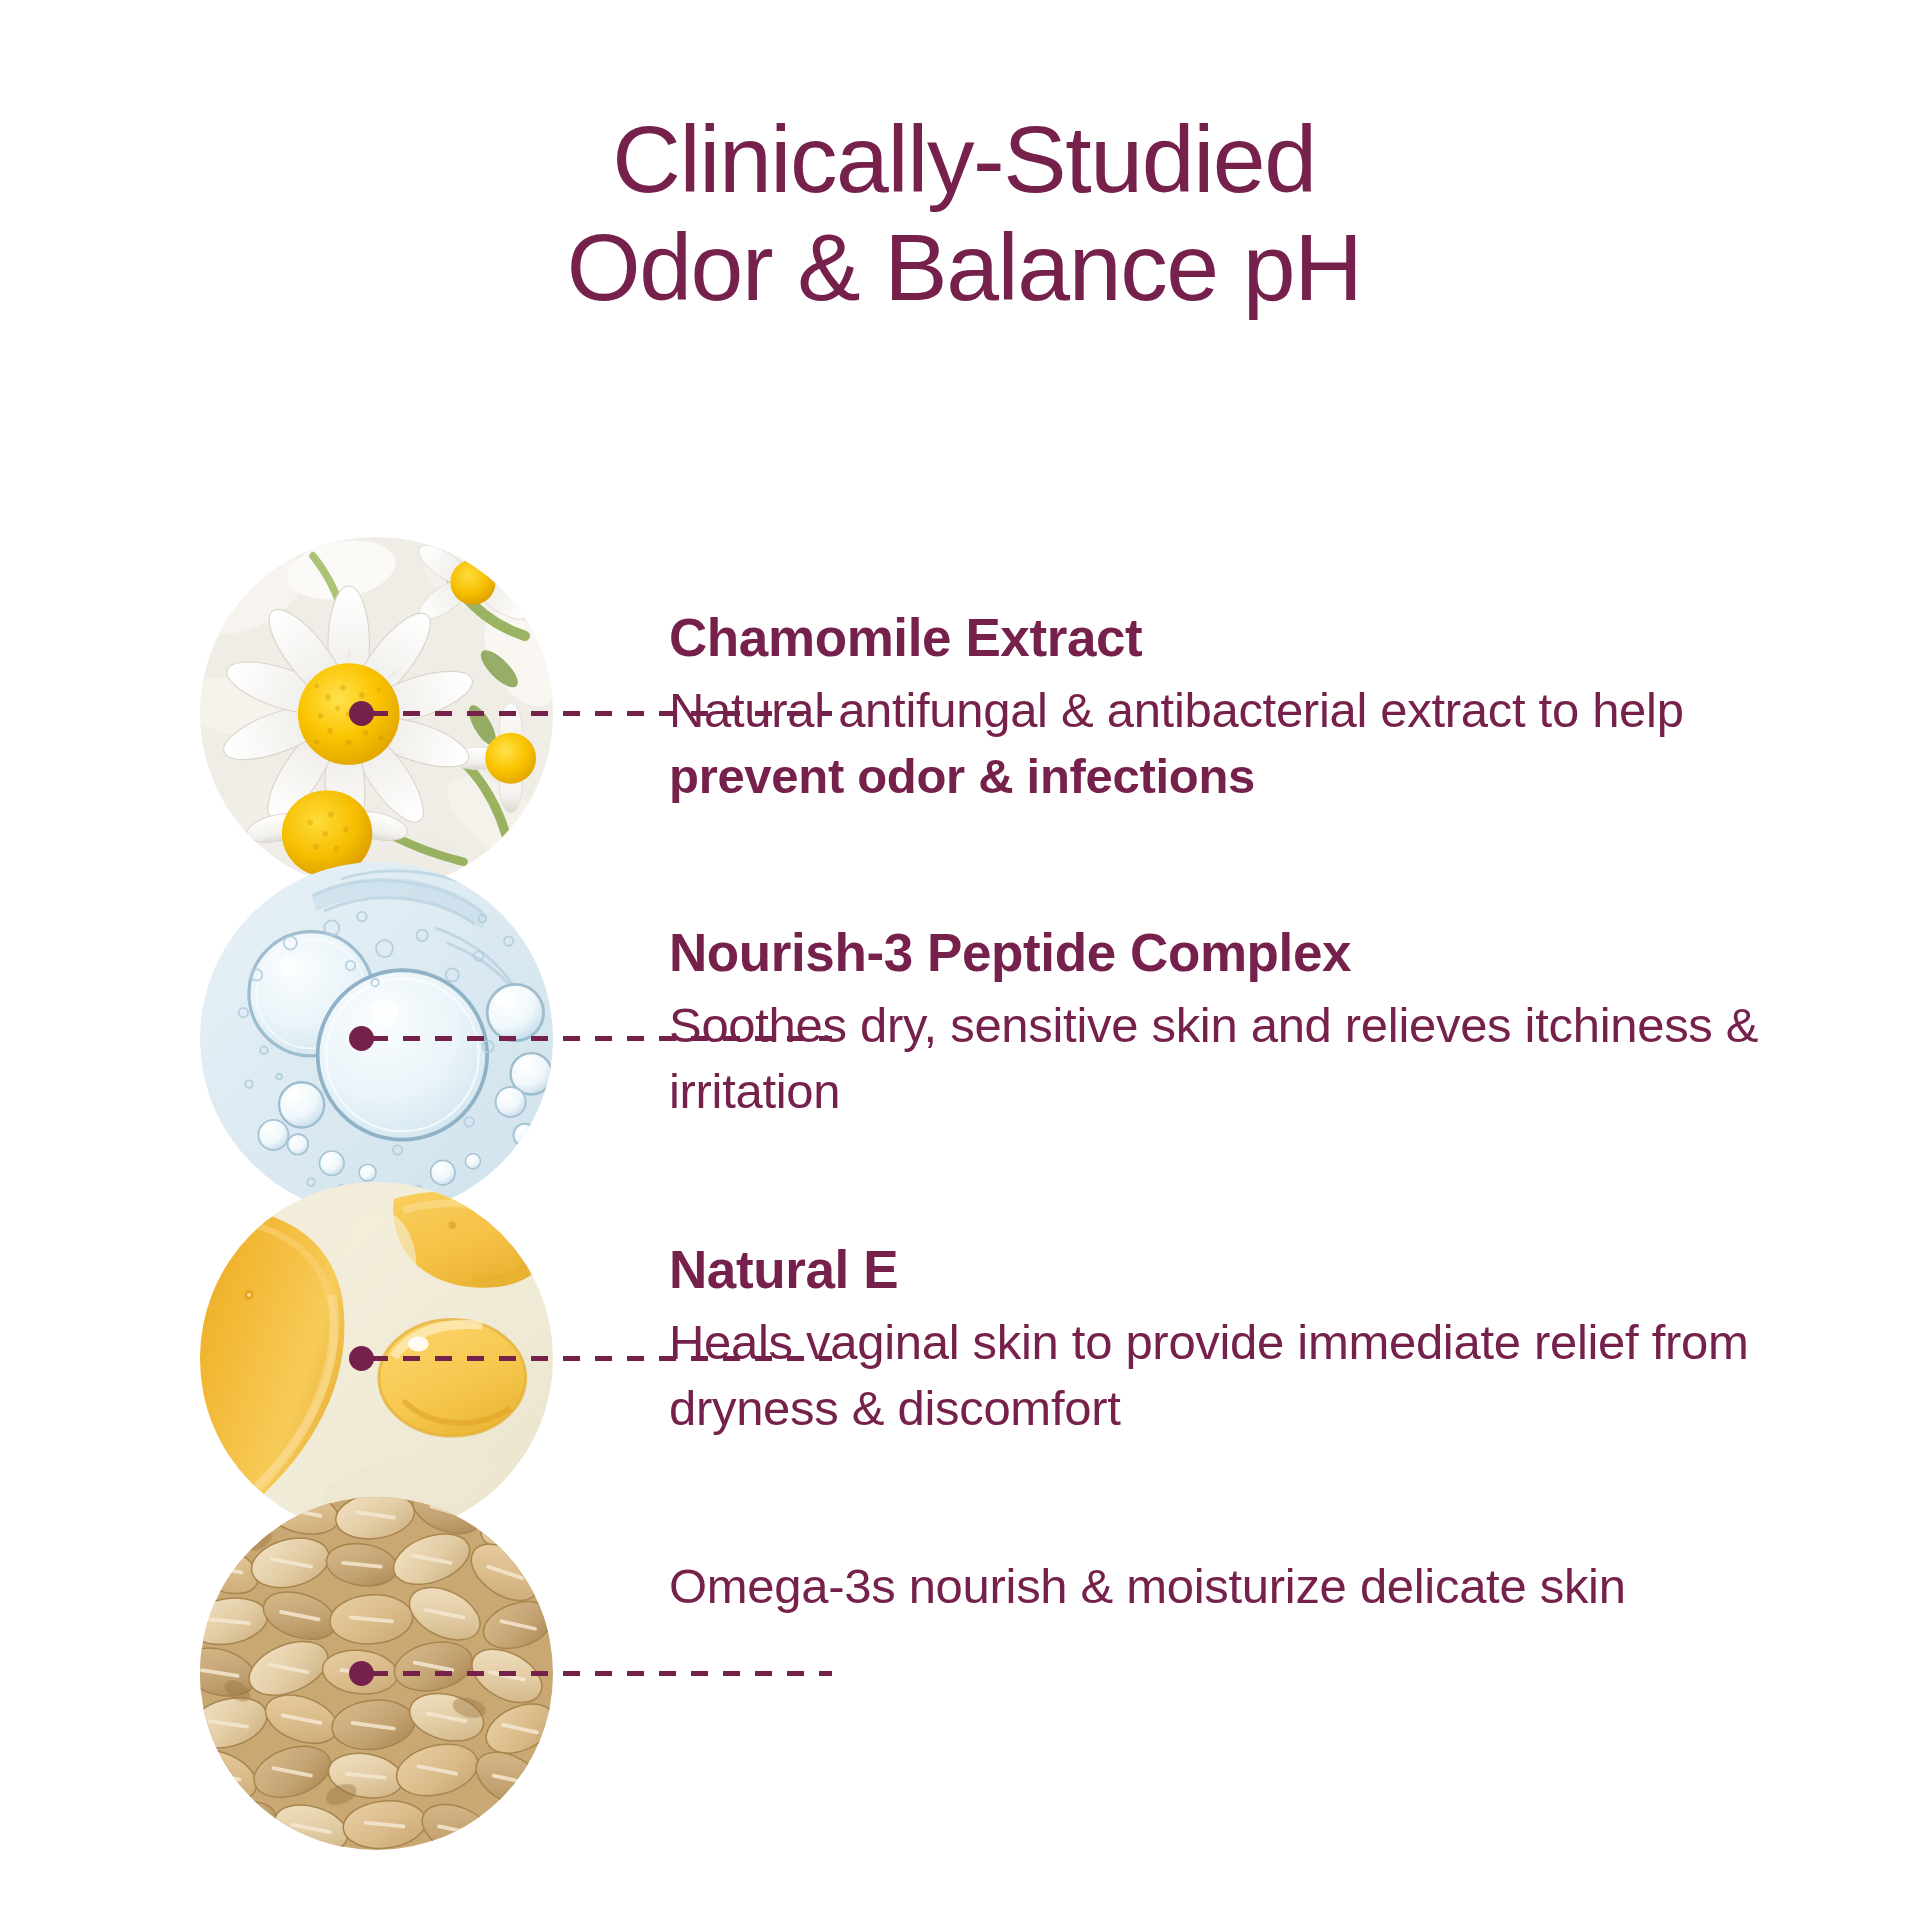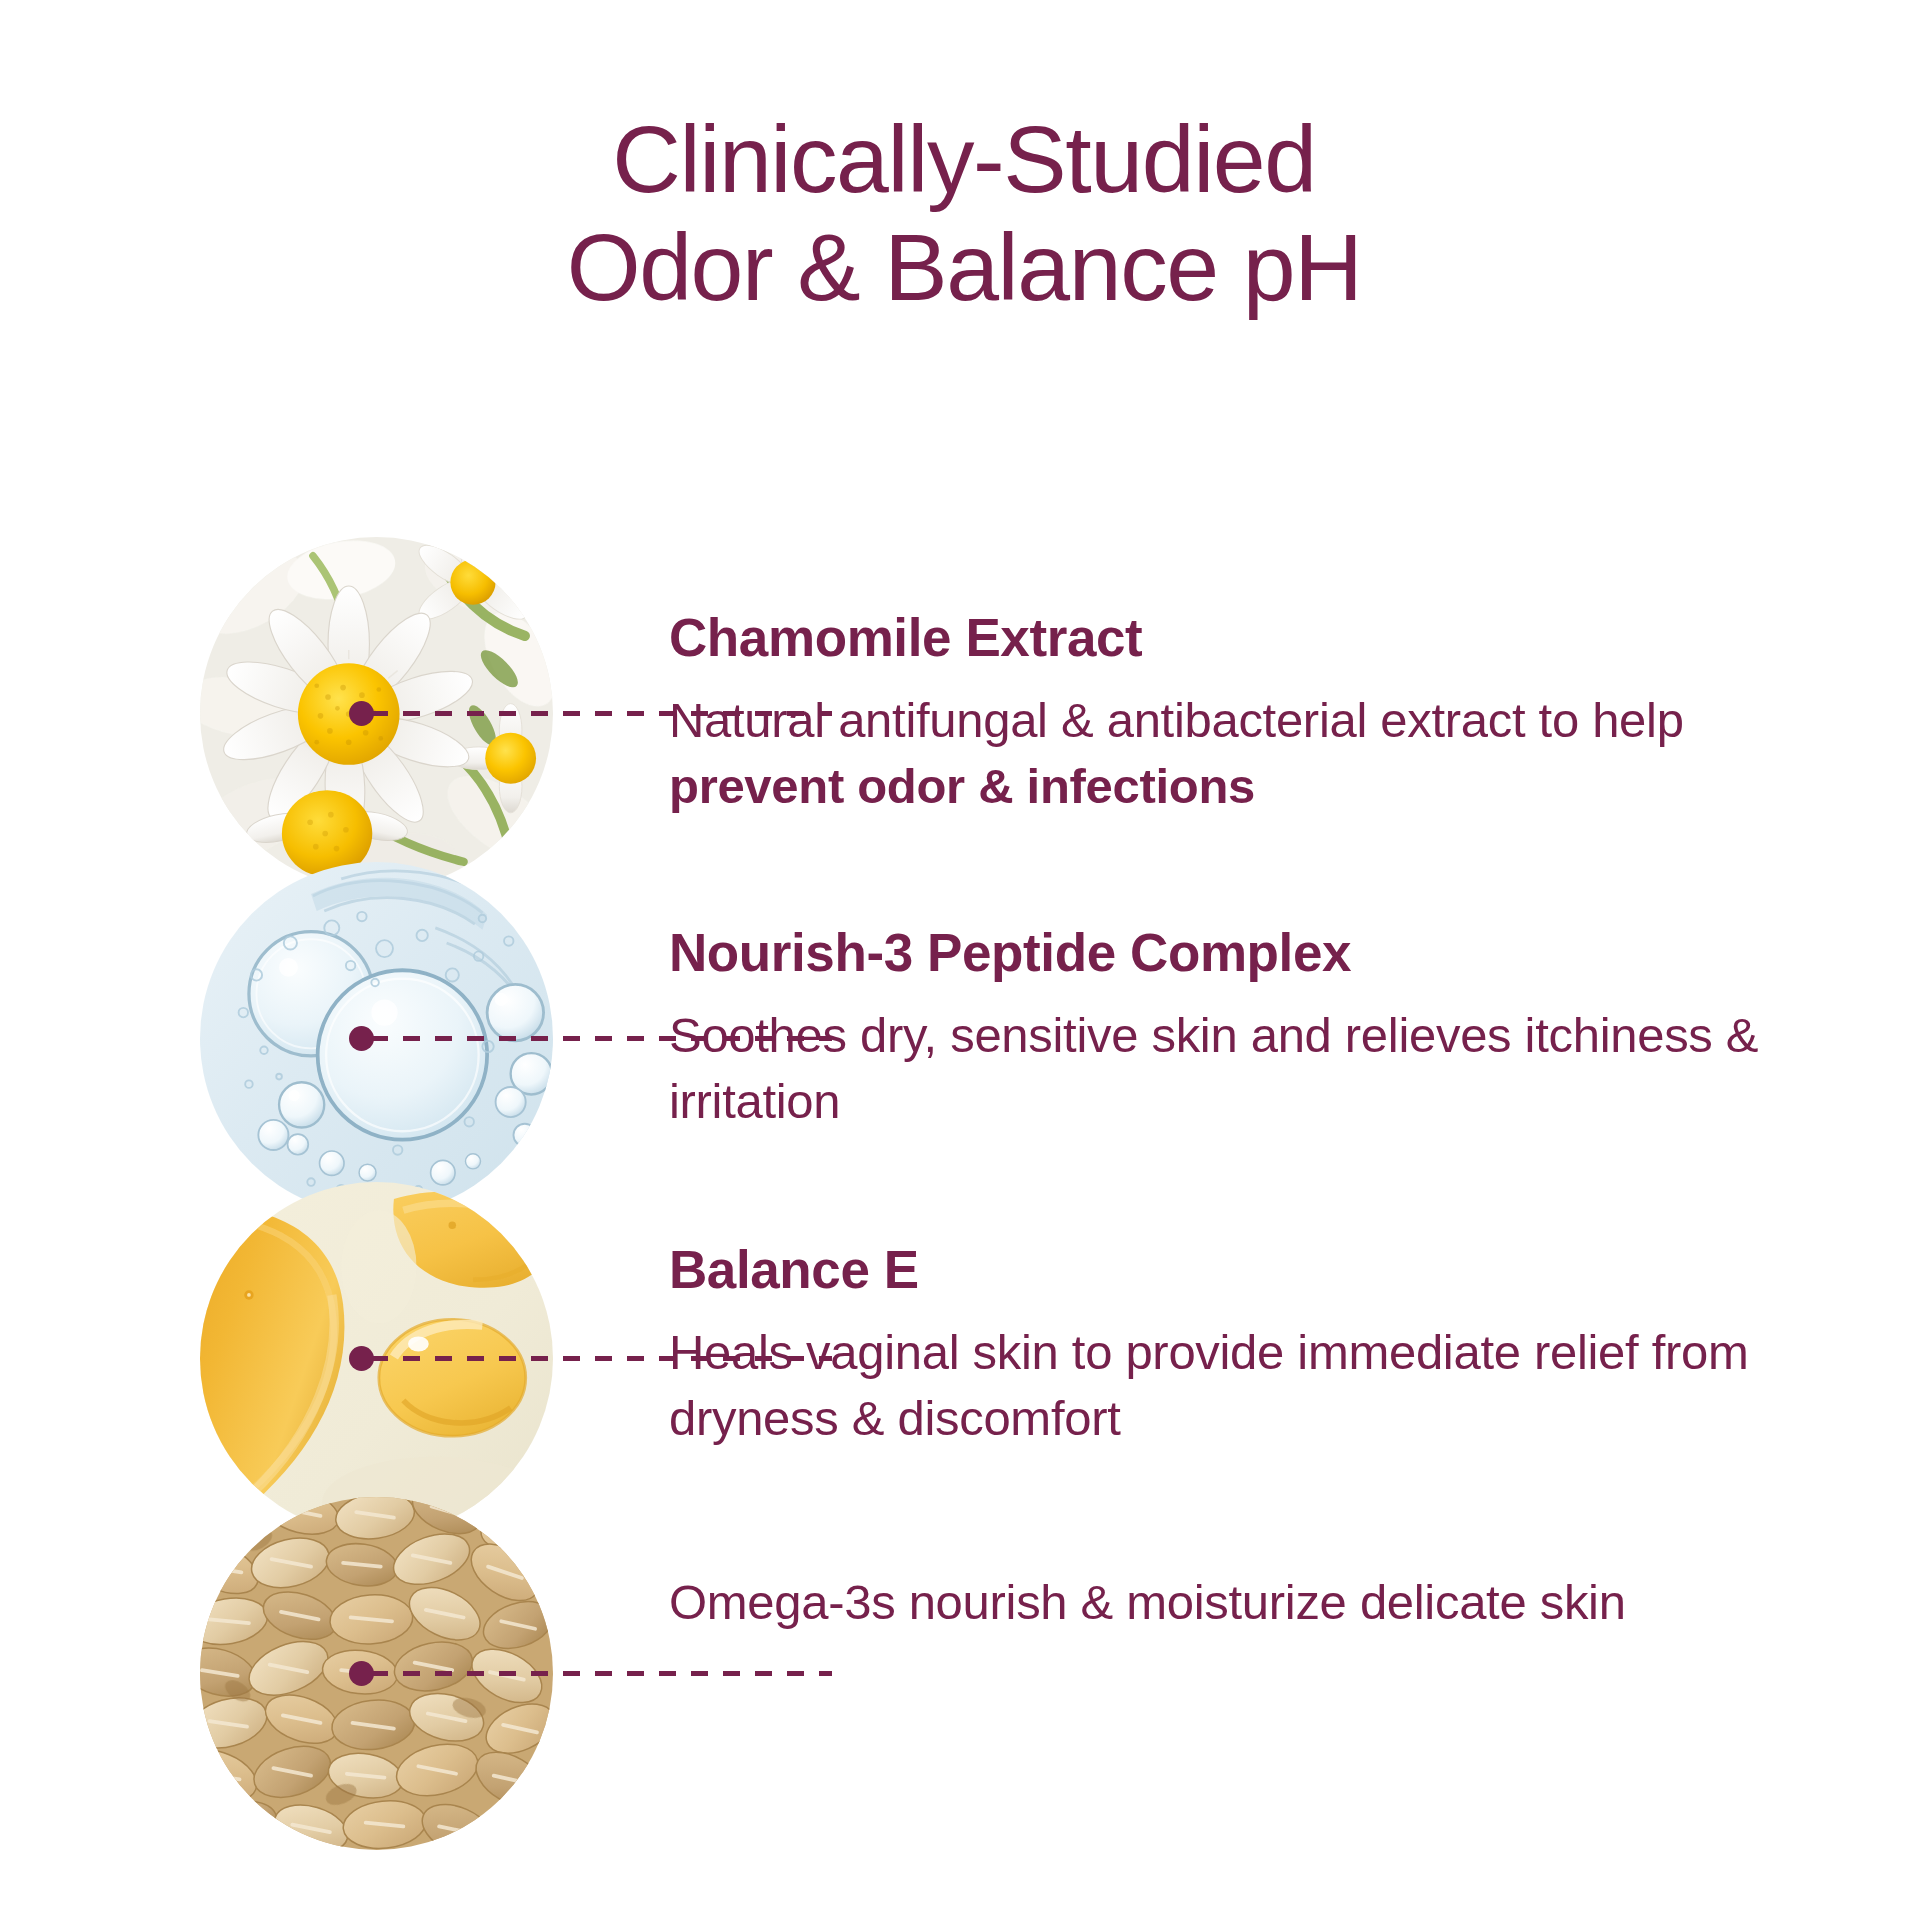--- a/index.html
+++ b/index.html
@@ -101,21 +101,20 @@
     margin: 0 0 5.6px 0;
     white-space: nowrap;
   }
   .ing-desc {
     display: block;
     font-size: 49px;
     font-weight: 400;
     line-height: 66px;
     color: #76214C;
     letter-spacing: -0.3px;
-    margin-top: 16px;
   }
   .ing-desc b { font-weight: 700; }
 </style>
 </head>
 <body>
 
 <div id="page">
 
   <div id="title-block">
     <span class="title-line">Clinically-Studied</span>
@@ -394,21 +393,21 @@
             <path d="M216 232 C240 258, 292 266, 330 240" fill="none" stroke="#E0A324" stroke-width="6" opacity="0.6"></path>
 
             <ellipse cx="250" cy="340" rx="120" ry="48" fill="#EDE7D2" opacity="0.75"></ellipse>
             <ellipse cx="190" cy="90" rx="40" ry="60" fill="#F3EEDB" opacity="0.6"></ellipse>
           </svg>
         </div>
         <div class="dash-line"></div>
         <div class="marker-dot"></div>
       </div>
       <div class="ing-text" style="top:55px;">
-        <span class="ing-title">Balance E</span>
+        <span class="ing-title">Natural E</span>
         <span class="ing-desc">Heals vaginal skin to provide immediate relief from dryness &amp; discomfort</span>
       </div>
     </div>
 
     <div class="ing-row" style="top:1497px;">
       <div class="circle-wrap">
         <div class="circle-img">
           <svg viewBox="0 0 375 375" xmlns="http://www.w3.org/2000/svg">
             <defs>
               <linearGradient id="oatA" x1="0" y1="0" x2="1" y2="1">

